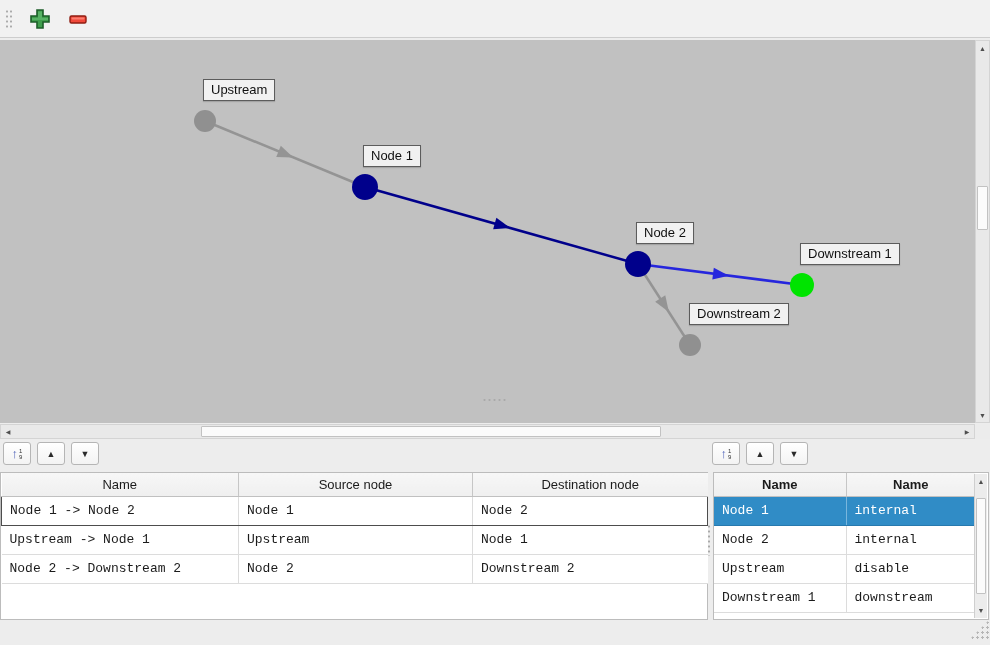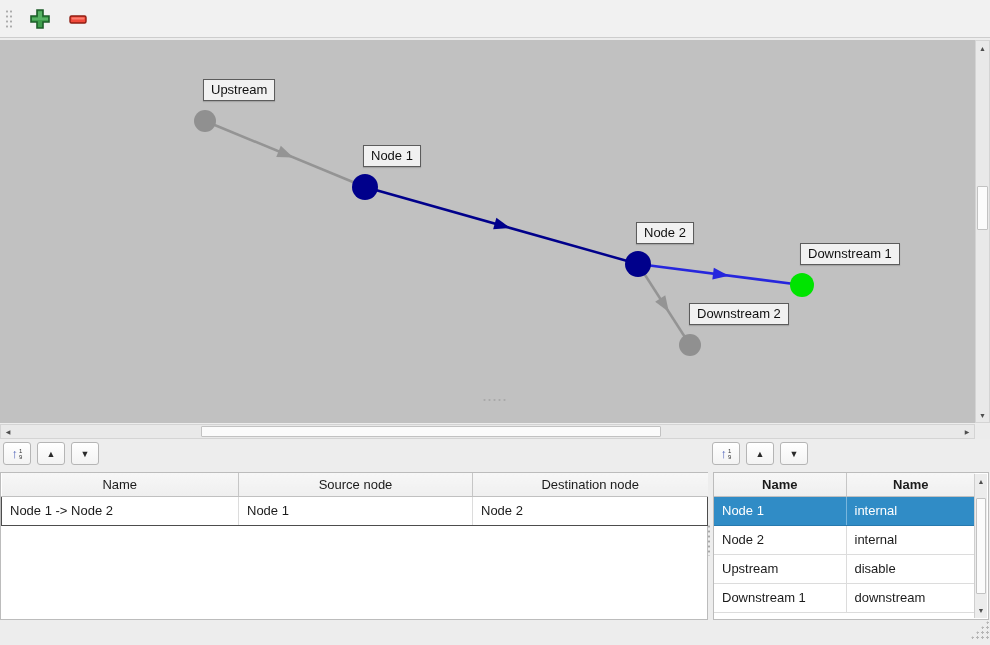--- a/index.html
+++ b/index.html
@@ -56,21 +56,21 @@
   table { border-collapse:collapse; table-layout:fixed; background:#ffffff; }
   .tbl-frame { position:absolute; top:472px; background:#ffffff; border:1px solid #bcbcbc; }
   .tbl-left { left:0; width:708px; height:148px; }
   .tbl-right { left:713px; width:276px; height:148px; }
   th { height:23px; font-size:13px; background:linear-gradient(#f7f7f7,#efefef);
     border-right:1px solid #c6c6c6; border-bottom:1px solid #c0c0c0; text-align:center; }
   .tbl-left th { font-weight:normal; }
   .tbl-right th { font-weight:bold; }
   th:last-child { border-right:none; }
   td { height:29px; padding:0 0 0 8px; border-right:1px solid #dcdcdc; border-bottom:1px solid #dcdcdc;
-    font-size:13px; background:#ffffff; overflow:hidden; white-space:nowrap; }
+    font-size:13px; background:#ffffff; overflow:hidden; white-space:nowrap;font-family:Liberation Mono, monospace; }
   td:last-child { border-right:none; }
   tr.focused td { border-top:1px solid #4d4d4d; border-bottom:1px solid #4d4d4d; }
   tr.focused td:first-child { border-left:1px solid #4d4d4d; }
   tr.focused td:last-child { border-right:1px solid #4d4d4d; }
   tr.selected td { background:#308cc6; color:#ffffff; border-right-color:#79b6dd; border-bottom-color:#2779ae; }
 
   
   .tbl-sb { position:absolute; right:1px; top:1px; width:13px; height:144px;
     background:#ececec; border-left:1px solid #cfcfcf; }
   .tbl-sb .sb-btn { left:0; width:12px; height:15px; background:#ececec; }
@@ -198,20 +198,30 @@
           <th>Source node</th>
           <th>Destination node</th>
         </tr>
       </thead>
       <tbody>
         <tr class="focused">
           <td>Node 1 -&gt; Node 2</td>
           <td>Node 1</td>
           <td>Node 2</td>
         </tr>
+        <tr>
+          <td>Upstream -&gt; Node 1</td>
+          <td>Upstream</td>
+          <td>Node 1</td>
+        </tr>
+        <tr>
+          <td>Node 2 -&gt; Downstream 2</td>
+          <td>Node 2</td>
+          <td>Downstream 2</td>
+        </tr>
       </tbody>
     </table>
   </div>
 
   <div class="vsplit-dots"></div>
 
   <div class="tbl-frame tbl-right">
     <table style="width:261px;">
       <colgroup>
           <col style="width:132px;">

